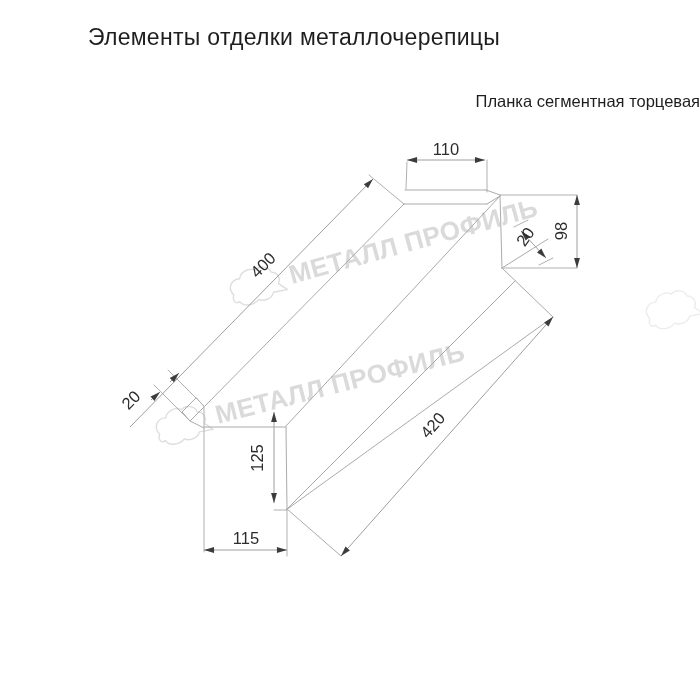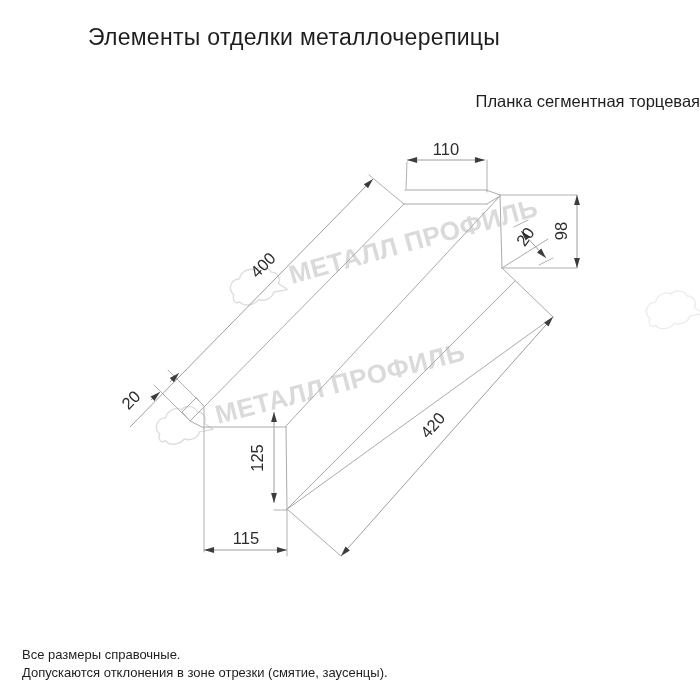--- a/index.html
+++ b/index.html
@@ -111,18 +111,14 @@
       <text class="dimtext" transform="translate(267,269) rotate(-45)" text-anchor="middle">400</text>
       <text class="dimtext" transform="translate(135,404) rotate(-45)" text-anchor="middle">20</text>
       <text class="dimtext" transform="translate(437,429) rotate(-48)" text-anchor="middle">420</text>
       <text class="dimtext" transform="translate(567,231) rotate(-90)" text-anchor="middle">98</text>
       <text class="dimtext" transform="translate(530,240) rotate(-55)" text-anchor="middle">20</text>
       <text class="dimtext" transform="translate(263,458) rotate(-90)" text-anchor="middle">125</text>
       <text class="dimtext" x="246" y="544" text-anchor="middle">115</text>
     </g>
   </svg>
 
-  <div class="notes">
-    <div>Все размеры справочные.</div>
-    <div>Допускаются отклонения в зоне отрезки (смятие, заусенцы).</div>
-  </div>
 
 </div>
 
 </body></html>

